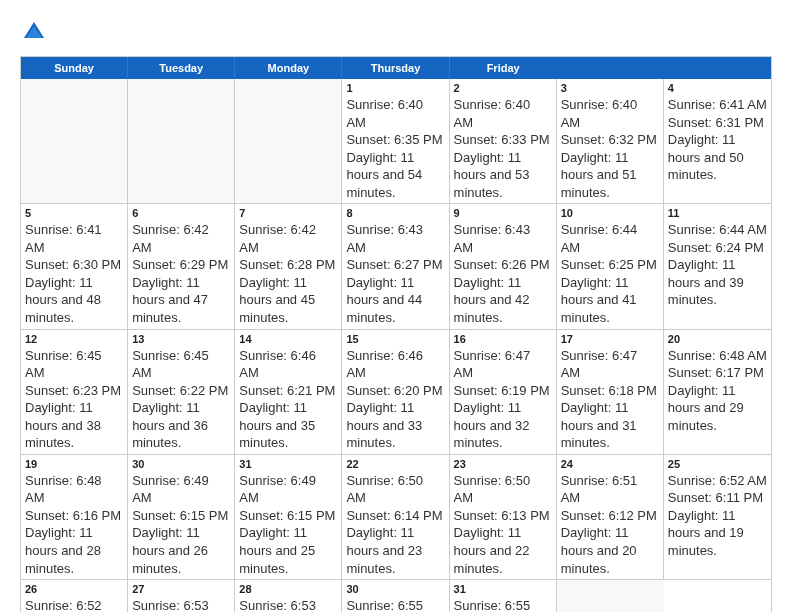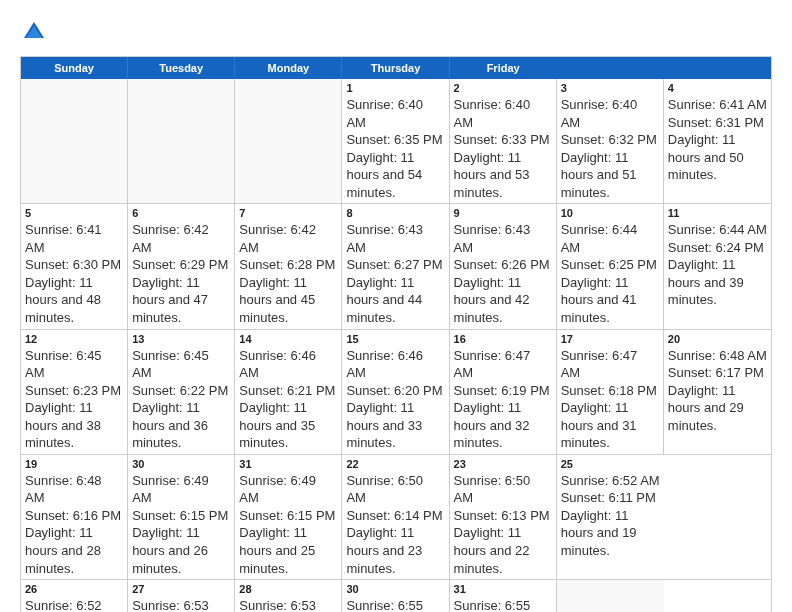--- a/index.html
+++ b/index.html
@@ -282,20 +282,26 @@
 Sunset: 6:14 PM
 Daylight: 11 hours and 23 minutes.</div>
           </div>
           <div class="cal-cell">
             <div class="day-num">23</div>
             <div class="cell-info" style="white-space: pre-line;">Sunrise: 6:50 AM
 Sunset: 6:13 PM
 Daylight: 11 hours and 22 minutes.</div>
           </div>
           <div class="cal-cell">
+            <div class="day-num">24</div>
+            <div class="cell-info" style="white-space: pre-line;">Sunrise: 6:51 AM
+Sunset: 6:12 PM
+Daylight: 11 hours and 20 minutes.</div>
+          </div>
+          <div class="cal-cell">
             <div class="day-num">25</div>
             <div class="cell-info" style="white-space: pre-line;">Sunrise: 6:52 AM
 Sunset: 6:11 PM
 Daylight: 11 hours and 19 minutes.</div>
           </div>
         </div>
         <div class="cal-row">
           <div class="cal-cell">
             <div class="day-num">26</div>
             <div class="cell-info" style="white-space: pre-line;">Sunrise: 6:52 AM

